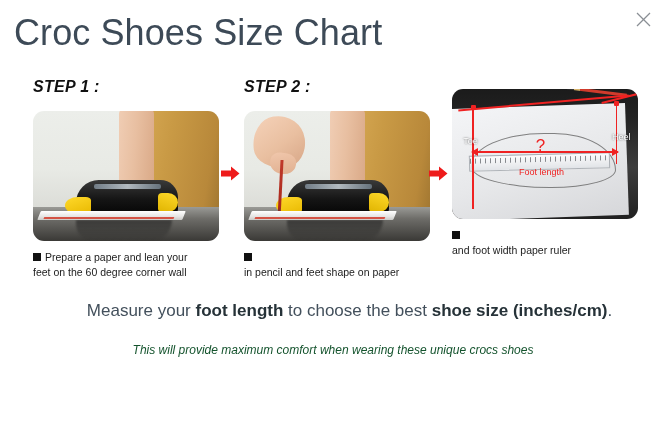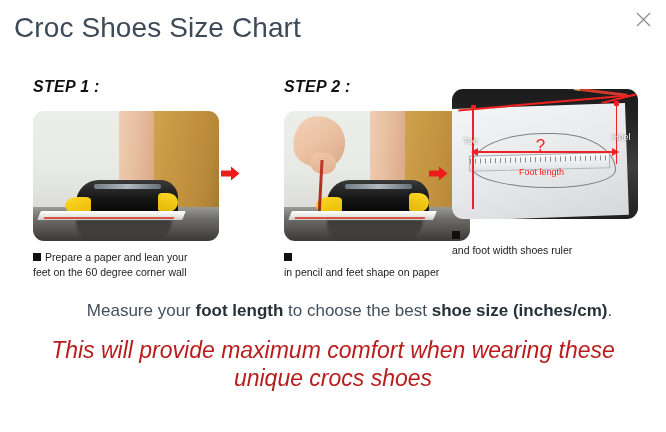--- a/index.html
+++ b/index.html
@@ -19,38 +19,38 @@
     top: 6px; right: 10px;
     width: 26px; height: 26px;
     display: flex; align-items: center; justify-content: center;
     cursor: pointer;
     color: #8a8f94;
   }
   .close-btn svg { display: block; }
   .modal-title {
     position: absolute;
     left: 14px; top: 12px;
-    font-size: 28px;
+    font-size: 36px;
     font-weight: 400;
     color: #3d4a57;
     letter-spacing: 0.1px;
     white-space: nowrap;
   }
   .steps-row {
     position: absolute;
     left: 0; top: 78px;
     width: 666px; height: 214px;
   }
   .step {
     position: absolute;
     top: 0;
     width: 202px;
   }
   .step1 { left: 33px; }
-  .step2 { left: 244px; margin-left: 40px; }
+  .step2 { left: 244px; }
   .step3 { left: 452px; }
   .step-label {
     font-size: 16px;
     font-weight: bold;
     font-style: italic;
     color: #111111;
     letter-spacing: 0.3px;
     height: 22px;
     white-space: nowrap;
   }
@@ -248,24 +248,24 @@
   }
   .copy-line1 {
     font-size: 17px;
     line-height: 26px;
     color: #43505c;
     margin-left: 33px;
   }
   .copy-line1 b { font-weight: bold; color: #263238; }
   .copy-line2 {
     margin-top: 12px;
-    font-size: 23px;
+    font-size: 12px;
     font-style: italic;
     line-height: 28px;
-    color: #b91c1c;
+    color: #14532d;
     padding: 0 22px;
   }
 </style>
 </head>
 <body>
 
 <div class="modal">
 
   <div class="close-btn">
     <span>
@@ -361,21 +361,21 @@
         <div class="rl rl-dot dot2"></div>
         <div class="arrow-l"></div>
         <div class="arrow-r"></div>
         <div class="lbl lbl-toe">Toe</div>
         <div class="lbl lbl-heel">Heel</div>
         <div class="lbl lbl-q">?</div>
         <div class="lbl lbl-fl">Foot length</div>
       </div>
       <div class="step-caption">
         <span class="bullet"></span><br>
-        <span>and foot width shoes ruler</span>
+        <span>and foot width paper ruler</span>
       </div>
     </div>
 
   </div>
 
   <div class="copy">
     <div class="copy-line1"><span>Measure your </span><b>foot length</b><span> to choose the best </span><b>shoe size (inches/cm)</b><span>.</span></div>
     <div class="copy-line2">This will provide maximum comfort when wearing these unique crocs shoes</div>
   </div>
 

